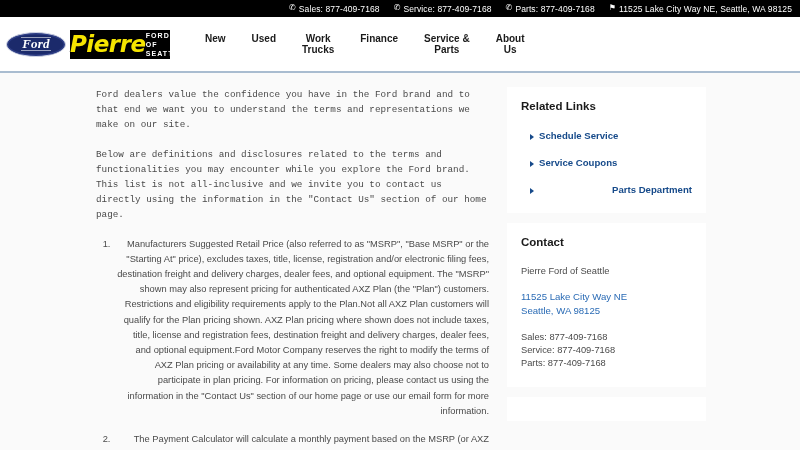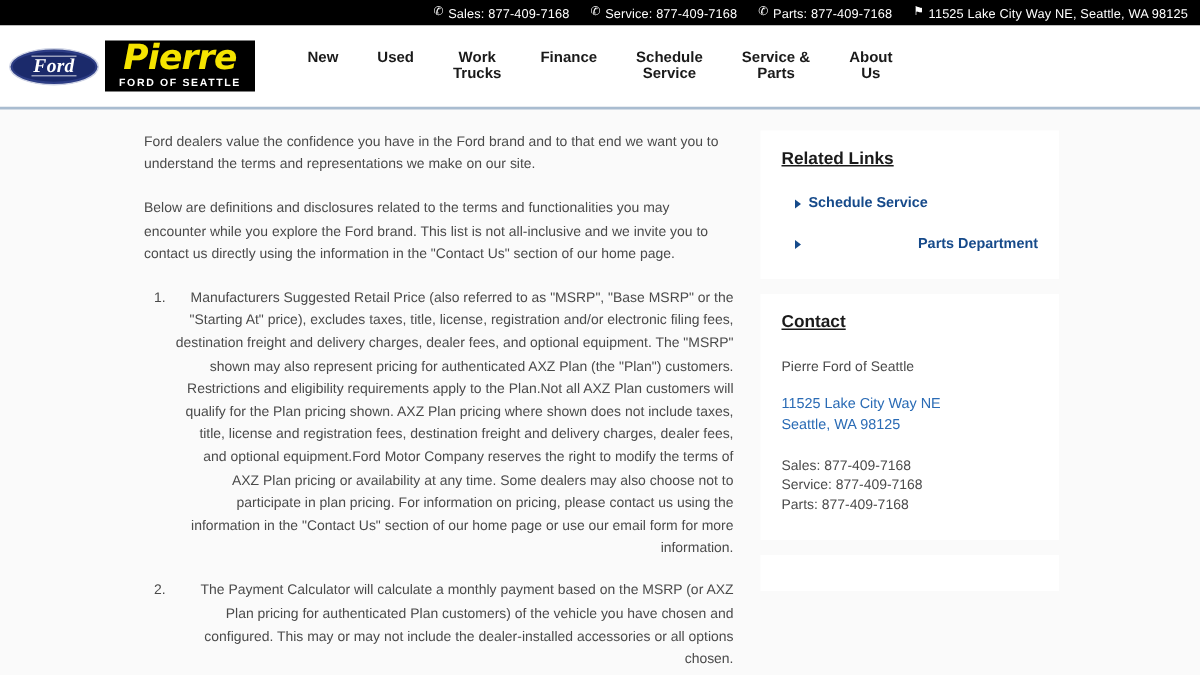--- a/index.html
+++ b/index.html
@@ -65,21 +65,21 @@
     border-top: 1px solid rgba(255,255,255,.55);
     border-bottom: 1px solid rgba(255,255,255,.55);
     line-height: 12px;
     padding: 0 1px;
   }
   .pierre-block {
     background: #000000;
     width: 100px;
     padding: 1px 0 0 0;
     display: flex;
-    flex-direction: column;
+    flex-direction: row;
     align-items: center;
   }
   .pierre-word {
     font-family: "DejaVu Sans", sans-serif;
     font-style: italic;
     font-weight: bold;
     font-size: 23px;
     line-height: 23px;
     color: #f5e400;
     letter-spacing: -0.5px;
@@ -136,20 +136,21 @@
     color: #2b2b2b;
     margin: 0 0 22px 0;
     letter-spacing: .1px;
   }
 
   p.body {
     font-size: 9.3px;
     line-height: 15.2px;
     color: #4a4a4a;
     margin: 0 0 14px 0;
+    font-family: Liberation Mono, monospace;
   }
 
   ol.disclosures {
     margin: 0;
     padding-left: 17px;
     font-size: 9.3px;
     line-height: 15.2px;
     color: #4a4a4a;
   }
   ol.disclosures > li { margin-bottom: 13px; padding-left: 3px; text-align: right; }
@@ -158,21 +159,20 @@
   .card {
     background: #ffffff;
     padding: 13px 14px 16px 14px;
     margin-bottom: 10px;
   }
   .card h2 {
     font-size: 11.5px;
     font-weight: bold;
     color: #1a1a1a;
     margin: 0 0 18px 0;
-    text-decoration: underline;
   }
   .card.contact h2 { }
 
   .link-row {
     display: flex;
     align-items: baseline;
     gap: 5px;
     padding-left: 9px;
     margin-bottom: 16px;
     cursor: pointer;
@@ -245,22 +245,20 @@
       <div class="pierre-sub">FORD OF SEATTLE</div>
     </div>
   </div>
 
   <nav class="nav">
     <div class="nav-item">New</div>
     <div class="nav-item">Used</div>
     <div class="nav-item">Work
 Trucks</div>
     <div class="nav-item">Finance</div>
-    <div class="nav-item">Schedule
-Service</div>
     <div class="nav-item">Service &amp;
 Parts</div>
     <div class="nav-item">About
 Us</div>
   </nav>
 </div>
 <div class="header-rule"></div>
 
 <div class="page">
   <div class="page-inner">
@@ -277,20 +275,24 @@
     </div>
 
     <div class="side-col">
 
       <div class="card">
         <h2>Related Links</h2>
 
         <div class="link-row">
           <span class="caret"></span>
           <a href="#">Schedule Service</a>
+        </div>
+        <div class="link-row">
+          <span class="caret"></span>
+          <a href="#">Service Coupons</a>
         </div>
         <div class="link-row">
           <span class="caret"></span>
           <a href="#">Parts Department</a>
         </div>
       </div>
 
       <div class="card contact">
         <h2>Contact</h2>
         <p class="contact-name">Pierre Ford of Seattle</p>

